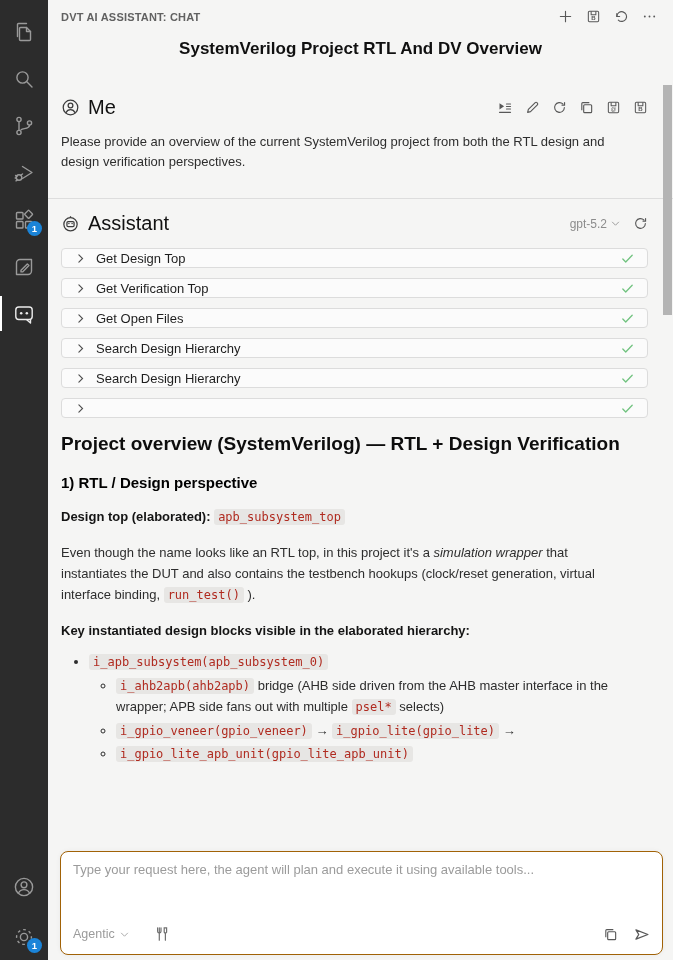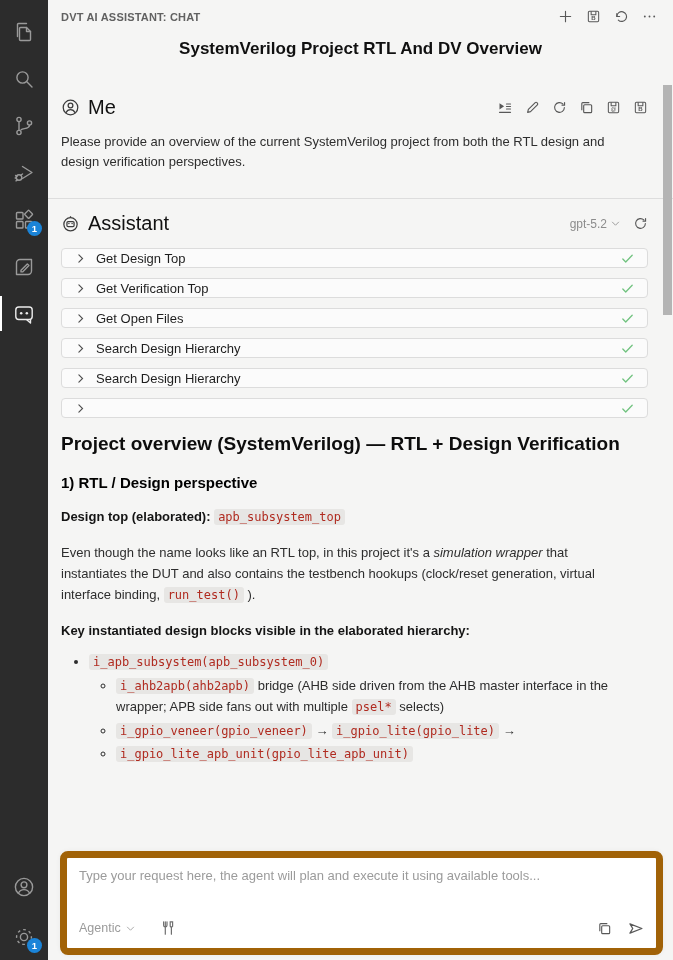--- a/index.html
+++ b/index.html
@@ -74,21 +74,21 @@
   ul.lvl2{ list-style:circle; margin:2px 0 0 27px; }
   li{ margin-top:3px; max-width:540px; }
   .arrow{ color:#2e2e2e; }
   
   .scrollbar-thumb{
     position:absolute; right:1px; top:85px; width:9px; height:230px; background:#b4b4b4; cursor:pointer;
   }
   
   .input-card{
     position:absolute; left:12px; right:10px; bottom:5px; height:104px;
-    background:#ffffff; border:7px solid #a16207; border-radius:8px;
+    background:#ffffff; border:1px solid #a16207; border-radius:8px;
     box-shadow:0 0 5px rgba(0,0,0,.05); display:flex; flex-direction:column; padding:10px 12px 9px;
   }
   .input-card textarea{
     border:none; outline:none; resize:none; flex:1; font-family:"Liberation Sans","DejaVu Sans",sans-serif;
     font-size:13px; color:#333; background:transparent;
   }
   .input-card textarea::placeholder{ color:#9b9b9b; }
   .input-bottom{ display:flex; align-items:center; height:22px;gap:8px; }
   .mode-select{ font-size:12.5px; color:#9b9b9b; display:flex; align-items:center; gap:4px; cursor:pointer; }
   .mode-select .chev{ display:flex; color:#a8a8a8; }

